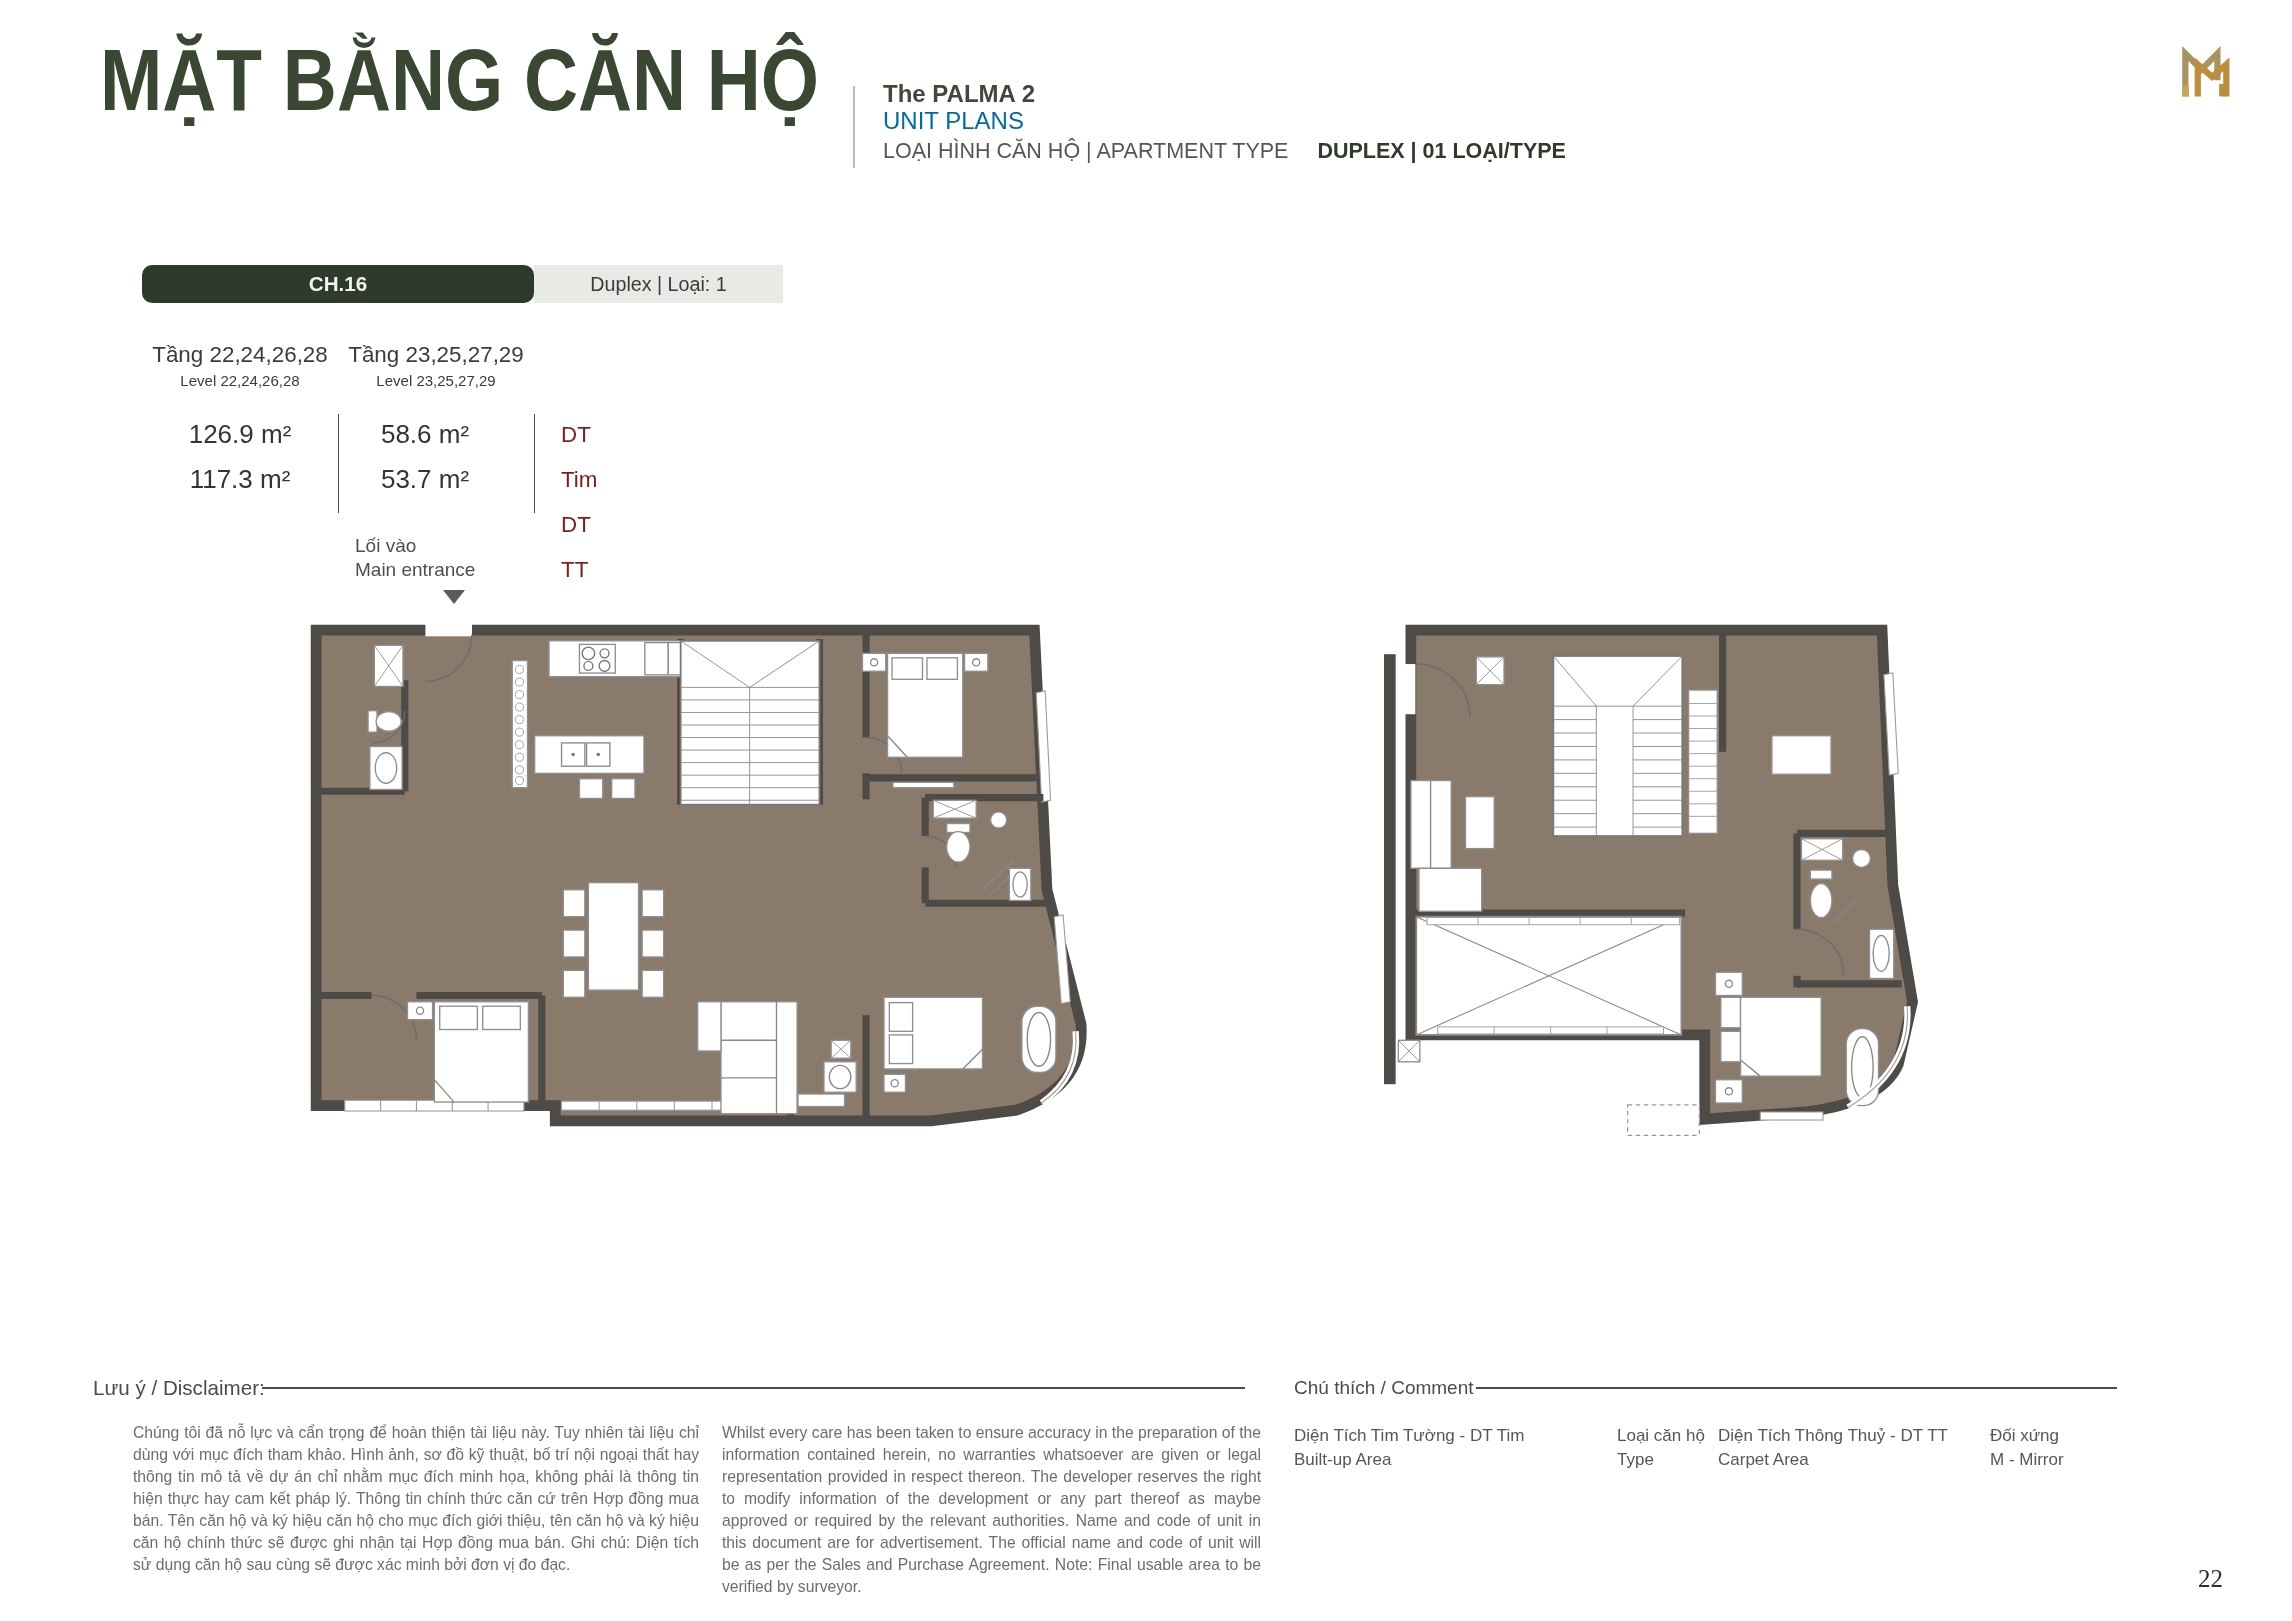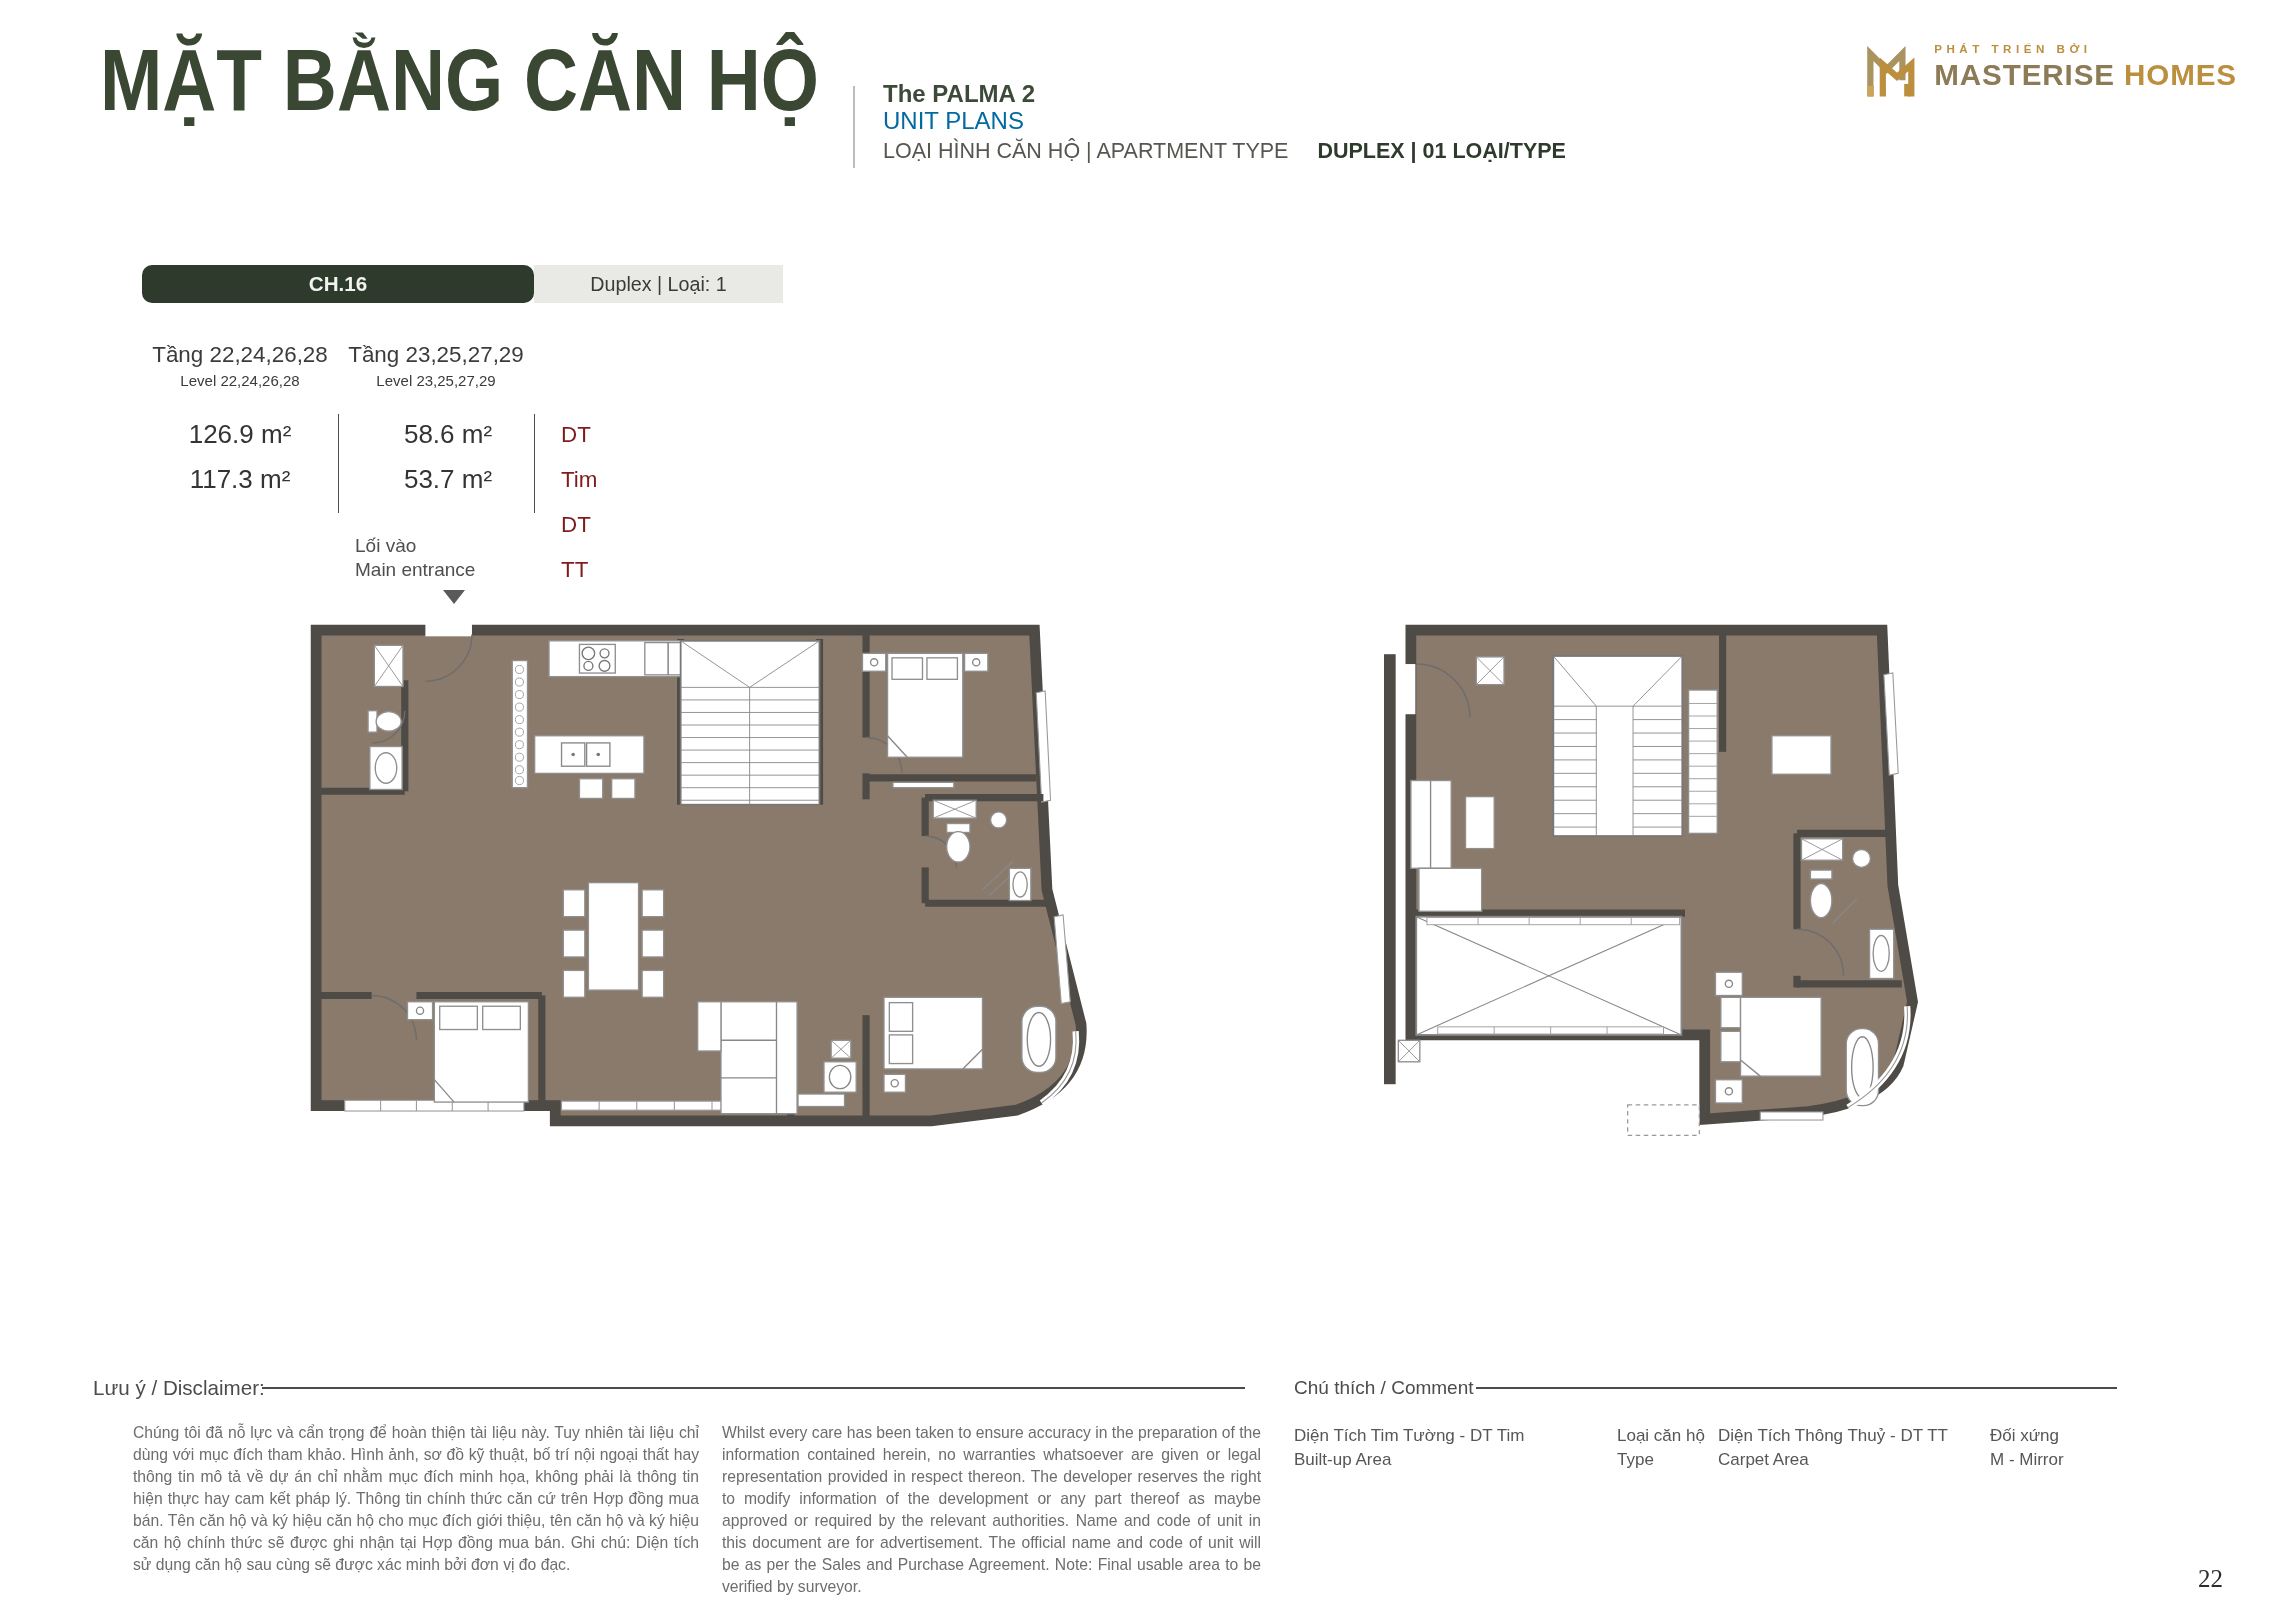--- a/index.html
+++ b/index.html
@@ -70,26 +70,20 @@
   </div>
 </div>
 
 <div class="abs logo">
   <svg width="57" height="66" viewBox="0 0 64 74">
     <path d="M6,70 V22 L24,40 L42,22 V52" fill="none" stroke="#a9935f" stroke-width="7"></path>
     <path d="M20,70 V34 L36,48 L52,34 V70" fill="none" stroke="#bb8f3e" stroke-width="7"></path>
     <rect x="44" y="56" width="7" height="14" fill="#bb8f3e"></rect>
     <rect x="3" y="58" width="7" height="12" fill="#c9a45a"></rect>
   </svg>
-  <div class="txt">
-    <div class="tagline">PHÁT TRIỂN BỞI</div>
-    <div class="brand">
-      <span class="b1">MASTERISE</span><span class="b2">HOMES</span>
-    </div>
-  </div>
 </div>
 
 <div class="abs unit-table">
   <div class="cell-dark">CH.16</div>
   <div class="cell-light">Duplex | Loại: 1</div>
 </div>
 
 <div class="abs levels">
   <div class="col">
     <div class="vi">Tầng 22,24,26,28</div>
@@ -100,21 +94,21 @@
     <div class="en">Level 23,25,27,29</div>
   </div>
 </div>
 
 <div class="abs areas">
   <div class="colv" style="left:0;">
     <div class="v">126.9 m²</div>
     <div class="v">117.3 m²</div>
   </div>
   <div class="vdiv" style="left:196px;"></div>
-  <div class="colv" style="left:208px;">
+  <div class="colv" style="left:185px;">
     <div class="v">58.6 m²</div>
     <div class="v">53.7 m²</div>
   </div>
   <div class="vdiv" style="left:392px;"></div>
   <div class="lbl">
     <div>DT Tim</div>
     <div>DT TT</div>
   </div>
 </div>
 

